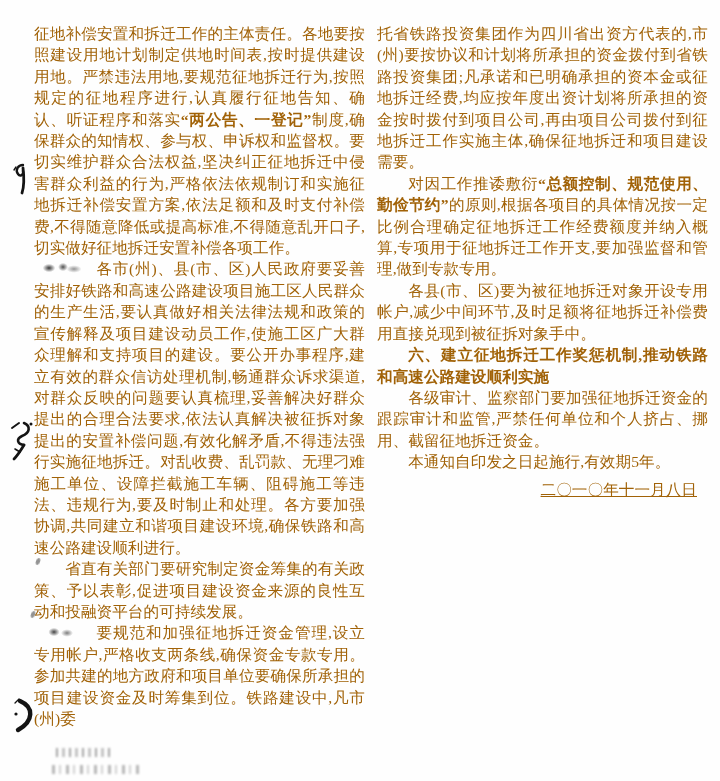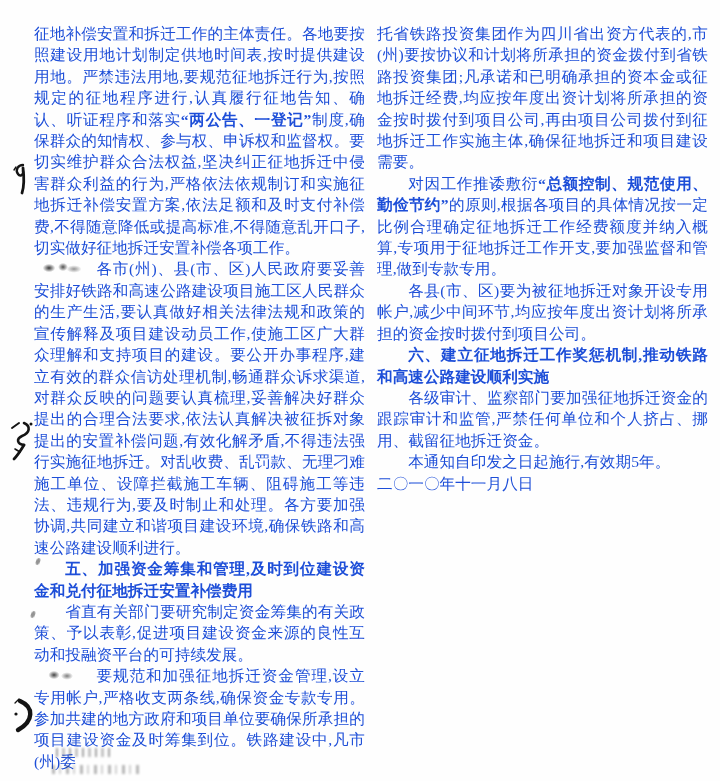--- a/index.html
+++ b/index.html
@@ -7,40 +7,42 @@
     padding: 0;
     background: #ffffff;
   }
   .page {
     position: relative;
     width: 720px;
     height: 781px;
     background: #fefefe;
     overflow: hidden;
     font-family: "Liberation Serif", "DejaVu Serif", serif;
-    color: #1d4ed8;
+    color: #a16207;
   }
   .col {
     position: absolute;
     top: 23px;
     width: 331px;
     font-size: 15.6px;
     line-height: 21.4px;
     text-align: justify;
     letter-spacing: 0.05px;
   }
   .col-left  { left: 34px; }
   .col-right { left: 377px; }
   .para { margin: 0; padding: 0; }
   .indent { text-indent: 2em; }
   .heading { font-weight: 700; }
   .em-bold { font-weight: 700; }
   .date-line {
-    margin: 0;
+    margin: 6px;
+    text-align: right;
     padding-right: 5px;
+    text-decoration: underline;
   }
   
   .smudge { position: relative; display: inline-block; }
   .smudge::after {
     content: "";
     position: absolute;
     pointer-events: none;
     filter: blur(0.7px);
   }
   .smudge-a::after {
@@ -87,29 +89,28 @@
   .speck-2 { left: 31px; top: 611px; }
 </style>
 </head>
 <body>
 
 <div class="page">
 
   <div class="col col-left">
     <p class="para"><span>征地补偿安置和拆迁工作的主体责任。各地要按照建设用地计划制定供地时间表,按时提供建设用地。严禁违法用地,要规范征地拆迁行为,按照规定的征地程序进行,认真履行征地告知、确认、听证程序和落实</span><span class="em-bold">“两公告、一登记”</span><span>制度,确保群众的知情权、参与权、申诉权和监督权。要切实维护群众合法权益,坚决纠正征地拆迁中侵害群众利益的行为,严格依法依规制订和实施征地拆迁补偿安置方案,依法足额和及时支付补偿费,不得随意降低或提高标准,不得随意乱开口子,切实做好征地拆迁安置补偿各项工作。</span></p>
     <p class="para indent"><span class="smudge smudge-a">各</span><span>市(州)、县(市、区)人民政府要妥善安排好铁路和高速公路建设项目施工区人民群众的生产生活,要认真做好相关法律法规和政策的宣传解释及项目建设动员工作,使施工区广大群众理解和支持项目的建设。要公开办事程序,建立有效的群众信访处理机制,畅通群众诉求渠道,对群众反映的问题要认真梳理,妥善解决好群众提出的合理合法要求,依法认真解决被征拆对象提出的安置补偿问题,有效化解矛盾,不得违法强行实施征地拆迁。对乱收费、乱罚款、无理刁难施工单位、设障拦截施工车辆、阻碍施工等违法、违规行为,要及时制止和处理。各方要加强协调,共同建立和谐项目建设环境,确保铁路和高速公路建设顺利进行。</span></p>
-    <p class="para indent heading">五、加强资金筹集和管理,及时到位建设资金和兑付征地拆迁安置补偿费用</p>
     <p class="para indent">省直有关部门要研究制定资金筹集的有关政策、予以表彰,促进项目建设资金来源的良性互动和投融资平台的可持续发展。</p>
     <p class="para indent"><span class="smudge smudge-b">要</span><span>规范和加强征地拆迁资金管理,设立专用帐户,严格收支两条线,确保资金专款专用。参加共建的地方政府和项目单位要确保所承担的项目建设资金及时筹集到位。铁路建设中,凡市(州)委</span></p>
   </div>
 
   <div class="col col-right">
     <p class="para">托省铁路投资集团作为四川省出资方代表的,市(州)要按协议和计划将所承担的资金拨付到省铁路投资集团;凡承诺和已明确承担的资本金或征地拆迁经费,均应按年度出资计划将所承担的资金按时拨付到项目公司,再由项目公司拨付到征地拆迁工作实施主体,确保征地拆迁和项目建设需要。</p>
     <p class="para indent"><span>对因工作推诿敷衍</span><span class="em-bold">“总额控制、规范使用、勤俭节约”</span><span>的原则,根据各项目的具体情况按一定比例合理确定征地拆迁工作经费额度并纳入概算,专项用于征地拆迁工作开支,要加强监督和管理,做到专款专用。</span></p>
-    <p class="para indent">各县(市、区)要为被征地拆迁对象开设专用帐户,减少中间环节,均应按年度出资计划将所承担的资金按时拨付到项目公司。</p>
+    <p class="para indent">各县(市、区)要为被征地拆迁对象开设专用帐户,减少中间环节,及时足额将征地拆迁补偿费用直接兑现到被征拆对象手中。</p>
     <p class="para indent heading">六、建立征地拆迁工作奖惩机制,推动铁路和高速公路建设顺利实施</p>
     <p class="para indent">各级审计、监察部门要加强征地拆迁资金的跟踪审计和监管,严禁任何单位和个人挤占、挪用、截留征地拆迁资金。</p>
     <p class="para indent">本通知自印发之日起施行,有效期5年。</p>
     <p class="date-line">二〇一〇年十一月八日</p>
   </div>
 
   <div class="ink-mark" style="left:10px; top:160px;">
     <svg width="22" height="38" viewBox="0 0 22 38">
       <path d="M13 5 C8 5, 5 10, 8 14 C10 17, 14 15, 13 11" fill="none" stroke="#141414" stroke-width="2.4" stroke-linecap="round"></path>
       <path d="M13 8 C14 16, 15 24, 12 33" fill="none" stroke="#141414" stroke-width="2.8" stroke-linecap="round"></path>

